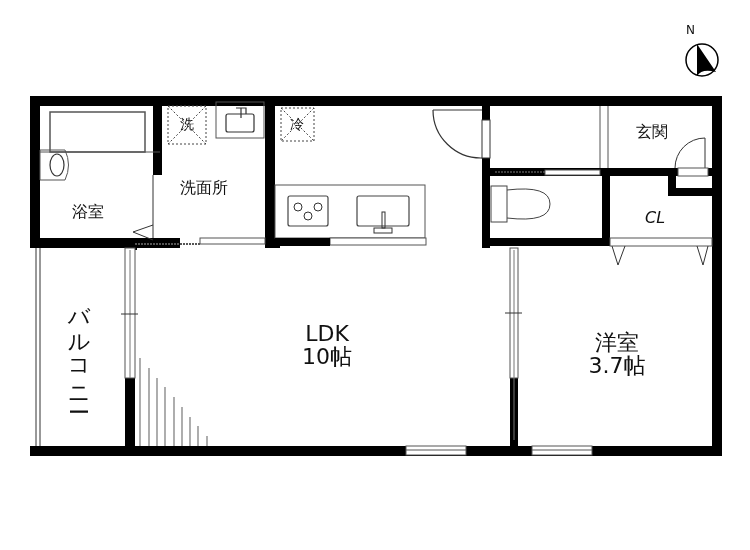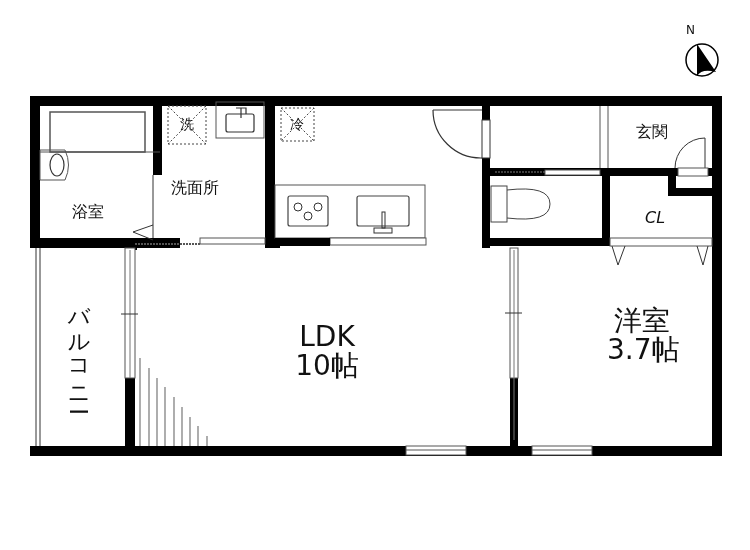--- a/index.html
+++ b/index.html
@@ -1,20 +1,20 @@
 <!DOCTYPE html>
 <html><head>
 <meta charset="utf-8">
 <style>
   html,body{margin:0;padding:0;background:#fff;}
   body{width:750px;height:550px;position:relative;overflow:hidden;font-family:"DejaVu Sans",sans-serif;}
   svg{position:absolute;left:0;top:0;}
   .lbl{position:absolute;color:#111;font-family:"DejaVu Sans",sans-serif;white-space:nowrap;text-align:center;line-height:1.05;}
   .room{font-size:16px;}
-  .big{font-size:28px;}
+  .big{font-size:22px;}
   .vert{font-size:22px;writing-mode:vertical-rl;letter-spacing:2px;}
   .fix{font-size:14px;}
 </style>
 </head>
 <body>
 
 <svg width="750" height="550" viewBox="0 0 750 550">
 
   <g fill="#000">
     <rect x="30" y="96" width="690" height="10"></rect>
@@ -131,24 +131,24 @@
   <g>
     <circle cx="702" cy="60" r="16" fill="none" stroke="#000" stroke-width="1.5"></circle>
     <path d="M697 44 L716 72 Q702 68 697 76 Z" fill="#000"></path>
   </g>
 </svg>
 
 <div class="lbl" style="left:686px;top:24px;font-size:12px;">N</div>
 <div class="lbl fix" style="left:180px;top:117px;">洗</div>
 <div class="lbl fix" style="left:290px;top:117px;">冷</div>
 <div class="lbl room" style="left:72px;top:204px;">浴室</div>
-<div class="lbl room" style="left:171px;top:180px;text-align:right;">洗面所</div>
+<div class="lbl room" style="left:180px;top:180px;text-align:right;">洗面所</div>
 <div class="lbl room" style="left:636px;top:124px;">玄関</div>
 <div class="lbl room" style="left:645px;top:210px;font-style:italic;">CL</div>
 <div class="lbl big" style="left:292px;top:322px;width:70px;">
   <div>LDK</div>
   <div>10帖</div>
 </div>
-<div class="lbl big" style="left:582px;top:306px;width:70px;margin-left:25px;">
+<div class="lbl big" style="left:582px;top:331px;width:70px;">
   <div>洋室</div>
   <div>3.7帖</div>
 </div>
 <div class="lbl vert" style="left:68px;top:292px;">バルコニー</div>
 
 </body></html>

